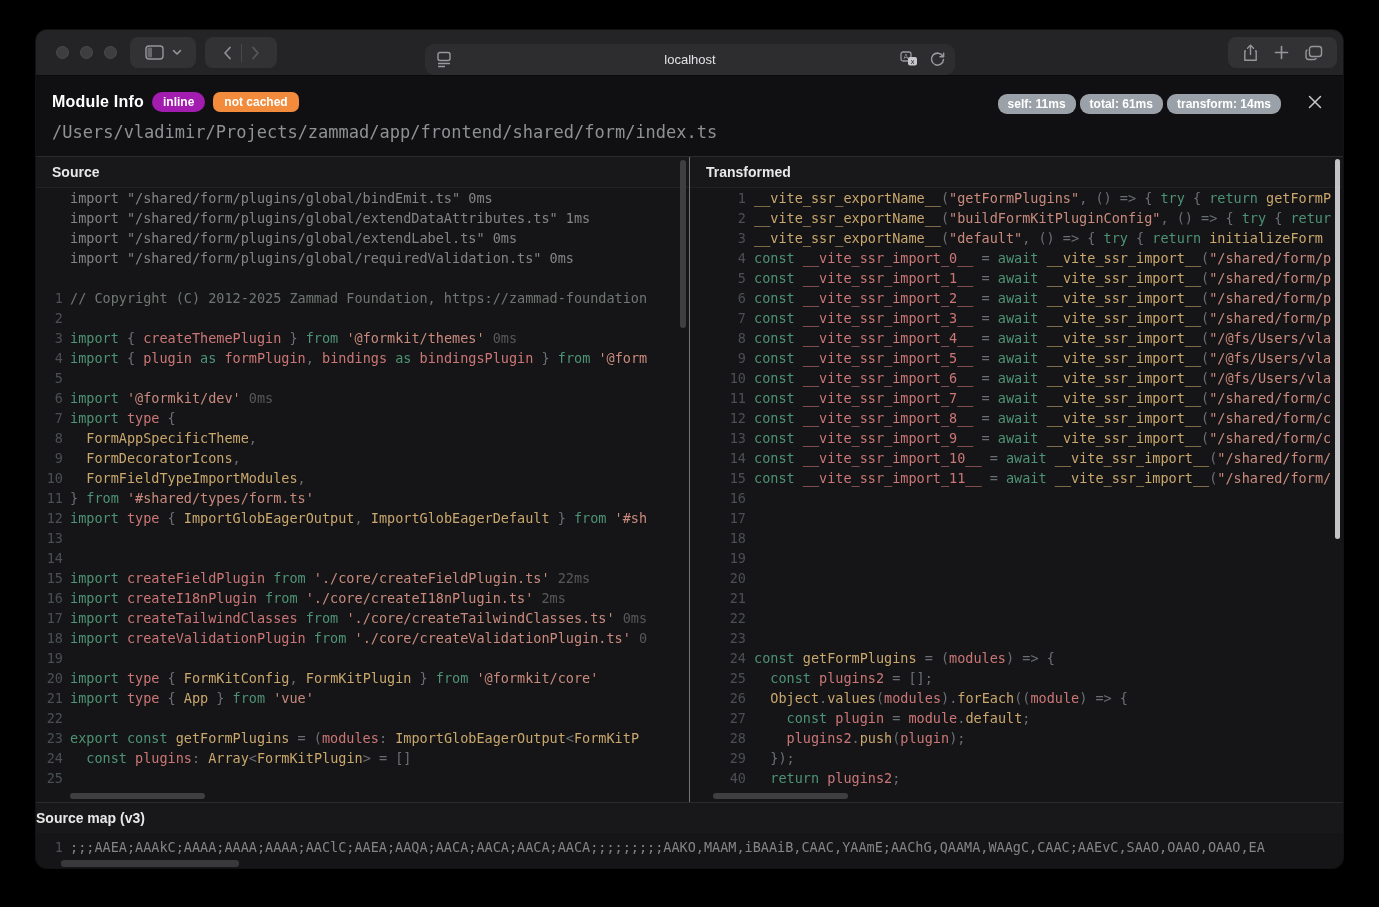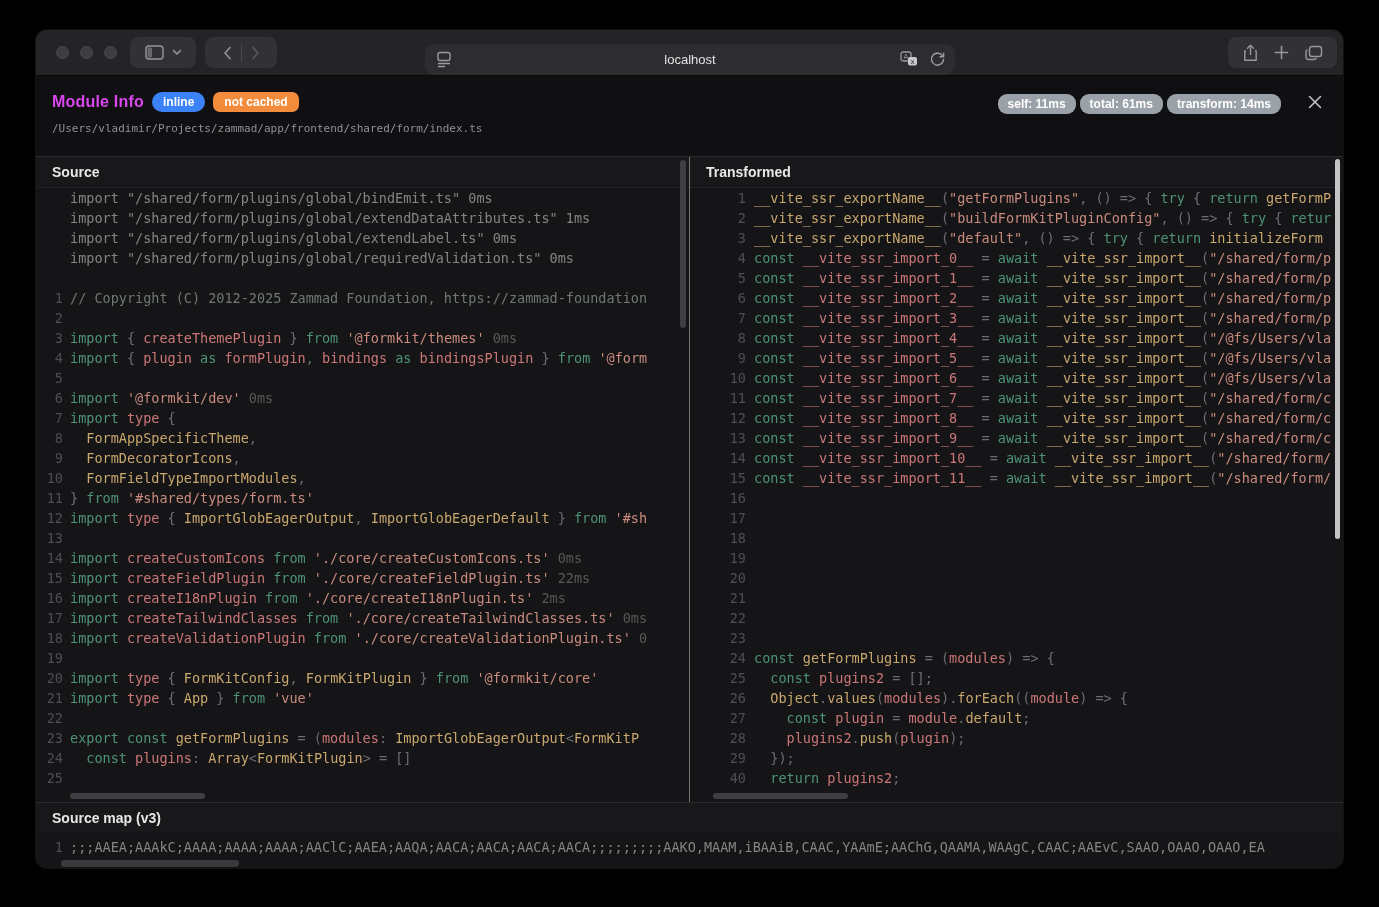--- a/index.html
+++ b/index.html
@@ -18,26 +18,26 @@
   .url-text{position:absolute;left:0;right:0;top:0;bottom:0;display:flex;align-items:center;justify-content:center;
     color:#e3e3e5;font-size:13px;}
   .url-ic-left{position:absolute;left:11px;top:7px;}
   .url-ic-translate{position:absolute;right:36px;top:7px;}
   .url-ic-reload{position:absolute;right:9px;top:7px;}
   .grp-right{left:1192px;width:109px;gap:16px;}
   .icon{display:inline-flex;align-items:center;justify-content:center;}
   
   .mod-header{position:relative;height:80px;background:#101012;}
   .mod-title-row{position:absolute;left:16px;top:16px;display:flex;align-items:center;gap:8px;}
-  .mod-title{color:#d946ef;font-size:16px;font-weight:bold;letter-spacing:0.2px;}
+  .mod-title{color:#ffffff;font-size:16px;font-weight:bold;letter-spacing:0.2px;}
   .badge{color:#fff;font-size:12px;font-weight:bold;padding:3px 11px;border-radius:10px;line-height:14px;}
   .timings{position:absolute;right:62px;top:18px;display:flex;gap:4px;}
   .timing-pill{background:#9ba1a8;color:#fff;font-size:12px;font-weight:bold;padding:2px 10px;border-radius:9px;line-height:16px;}
   .close-btn{position:absolute;right:16px;top:14px;width:24px;height:24px;display:flex;align-items:center;justify-content:center;cursor:pointer;}
-  .mod-path{position:absolute;left:16px;top:46px;color:#8f9193;font-size:11px;
+  .mod-path{position:absolute;left:16px;top:46px;color:#8f9193;font-size:17px;
     font-family:"DejaVu Sans Mono", monospace;}
   
   .panels{display:flex;height:645px;border-top:1px solid #2a2a2c;}
   .panel{position:relative;box-sizing:border-box;}
   .panel.src{width:654px;border-right:1px solid #737373;}
   .panel.trans{width:652px;}
   .panel-header{height:30px;background:#18181a;border-bottom:1px solid #222224;display:flex;align-items:center;padding-left:16px;
     color:#e8e8e8;font-size:14px;font-weight:bold;}
   .code-area{position:relative;height:614px;overflow:hidden;background:#151517;}
   .crow{display:flex;height:20px;line-height:20px;white-space:pre;
@@ -56,21 +56,21 @@
   .tk-g{color:#848484}   
   .tk-a{color:#585858}   
   
   .thumb{position:absolute;background:#3f3f42;border-radius:3px;}
   .v-thumb-src{right:3px;top:3px;width:6px;height:168px;}
   .h-thumb-src{left:34px;bottom:3px;width:135px;height:6px;}
   .v-thumb-trans{right:2px;top:2px;width:5px;height:380px;background:#c4c4c6;}
   .h-thumb-trans{left:23px;bottom:3px;width:135px;height:6px;}
   
   .smap{position:relative;height:68px;border-top:1px solid #2a2a2c;background:#151517;}
-  .smap-header{height:30px;background:#18181a;display:flex;align-items:center;padding-left:16px;
+  .smap-header{height:30px;background:#18181a;display:flex;align-items:center;padding-left:0;
     color:#e8e8e8;font-size:14px;font-weight:bold;}
   .smap-code{height:22px;overflow:hidden;margin-top:4px;}
   .h-thumb-smap{left:25px;bottom:4px;width:178px;height:7px;background:#39393c;}
   svg{display:block;}
 </style>
 </head>
 <body>
 
 <div class="window">
 
@@ -153,21 +153,21 @@
           <rect x="4.5" y="1.5" width="12" height="10" rx="2.5" fill="none" stroke="#97979b" stroke-width="1.4"></rect>
           <path d="M 2 5 a 2.5 2.5 0 0 0 -1 2 V 12 a 2.5 2.5 0 0 0 2.5 2.5 H 9 a 2.5 2.5 0 0 0 2 -1" fill="none" stroke="#97979b" stroke-width="1.4" stroke-linecap="round"></path>
         </svg>
       </span>
     </div>
   </div>
 
   <div class="mod-header">
     <div class="mod-title-row">
       <span class="mod-title">Module Info</span>
-      <span class="badge" style="background: #3b82f6;">inline</span>
+      <span class="badge" style="background: #a21caf;">inline</span>
       <span class="badge" style="background: rgb(242, 140, 60); border-radius: 7px;">not cached</span>
     </div>
     <div class="timings">
       <span class="timing-pill">self: 11ms</span>
       <span class="timing-pill">total: 61ms</span>
       <span class="timing-pill">transform: 14ms</span>
     </div>
     <span class="close-btn">
       <svg width="16" height="16" viewBox="0 0 16 16">
         <line x1="2.5" y1="2.5" x2="13.5" y2="13.5" stroke="#c6c6c8" stroke-width="1.5" stroke-linecap="round"></line>
@@ -192,21 +192,21 @@
           <div class="crow"><span class="ln">4</span><span class="ctext"><span class="tk-k">import </span><span class="tk-p">{ </span><span class="tk-i">plugin</span><span class="tk-k"> as </span><span class="tk-i">formPlugin</span><span class="tk-p">, </span><span class="tk-i">bindings</span><span class="tk-k"> as </span><span class="tk-i">bindingsPlugin</span><span class="tk-p"> } </span><span class="tk-k">from </span><span class="tk-s">'@form</span></span></div>
           <div class="crow"><span class="ln">5</span><span class="ctext"></span></div>
           <div class="crow"><span class="ln">6</span><span class="ctext"><span class="tk-k">import </span><span class="tk-s">'@formkit/dev'</span><span class="tk-a"> 0ms</span></span></div>
           <div class="crow"><span class="ln">7</span><span class="ctext"><span class="tk-k">import </span><span class="tk-i">type </span><span class="tk-p">{</span></span></div>
           <div class="crow"><span class="ln">8</span><span class="ctext"><span class="tk-y">  FormAppSpecificTheme</span><span class="tk-p">,</span></span></div>
           <div class="crow"><span class="ln">9</span><span class="ctext"><span class="tk-y">  FormDecoratorIcons</span><span class="tk-p">,</span></span></div>
           <div class="crow"><span class="ln">10</span><span class="ctext"><span class="tk-y">  FormFieldTypeImportModules</span><span class="tk-p">,</span></span></div>
           <div class="crow"><span class="ln">11</span><span class="ctext"><span class="tk-p">} </span><span class="tk-k">from </span><span class="tk-s">'#shared/types/form.ts'</span></span></div>
           <div class="crow"><span class="ln">12</span><span class="ctext"><span class="tk-k">import </span><span class="tk-i">type </span><span class="tk-p">{ </span><span class="tk-y">ImportGlobEagerOutput</span><span class="tk-p">, </span><span class="tk-y">ImportGlobEagerDefault</span><span class="tk-p"> } </span><span class="tk-k">from </span><span class="tk-s">'#sh</span></span></div>
           <div class="crow"><span class="ln">13</span><span class="ctext"></span></div>
-          <div class="crow"><span class="ln">14</span><span class="ctext"><span class="tk-k">import </span><span class="tk-i">createCustomIcons</span><span class="tk-k"> from </span><span class="tk-s">'./core/createCustomIcons.ts'</span><span class="tk-a"> 0ms</span></span></div>
+          <div class="crow"><span class="ln">14</span></div>
           <div class="crow"><span class="ln">15</span><span class="ctext"><span class="tk-k">import </span><span class="tk-i">createFieldPlugin</span><span class="tk-k"> from </span><span class="tk-s">'./core/createFieldPlugin.ts'</span><span class="tk-a"> 22ms</span></span></div>
           <div class="crow"><span class="ln">16</span><span class="ctext"><span class="tk-k">import </span><span class="tk-i">createI18nPlugin</span><span class="tk-k"> from </span><span class="tk-s">'./core/createI18nPlugin.ts'</span><span class="tk-a"> 2ms</span></span></div>
           <div class="crow"><span class="ln">17</span><span class="ctext"><span class="tk-k">import </span><span class="tk-i">createTailwindClasses</span><span class="tk-k"> from </span><span class="tk-s">'./core/createTailwindClasses.ts'</span><span class="tk-a"> 0ms</span></span></div>
           <div class="crow"><span class="ln">18</span><span class="ctext"><span class="tk-k">import </span><span class="tk-i">createValidationPlugin</span><span class="tk-k"> from </span><span class="tk-s">'./core/createValidationPlugin.ts'</span><span class="tk-a"> 0</span></span></div>
           <div class="crow"><span class="ln">19</span><span class="ctext"></span></div>
           <div class="crow"><span class="ln">20</span><span class="ctext"><span class="tk-k">import </span><span class="tk-i">type </span><span class="tk-p">{ </span><span class="tk-y">FormKitConfig</span><span class="tk-p">, </span><span class="tk-y">FormKitPlugin</span><span class="tk-p"> } </span><span class="tk-k">from </span><span class="tk-s">'@formkit/core'</span></span></div>
           <div class="crow"><span class="ln">21</span><span class="ctext"><span class="tk-k">import </span><span class="tk-i">type </span><span class="tk-p">{ </span><span class="tk-y">App</span><span class="tk-p"> } </span><span class="tk-k">from </span><span class="tk-s">'vue'</span></span></div>
           <div class="crow"><span class="ln">22</span><span class="ctext"></span></div>
           <div class="crow"><span class="ln">23</span><span class="ctext"><span class="tk-k">export const </span><span class="tk-y">getFormPlugins</span><span class="tk-p"> = (</span><span class="tk-i">modules</span><span class="tk-p">: </span><span class="tk-y">ImportGlobEagerOutput</span><span class="tk-p">&lt;</span><span class="tk-y">FormKitP</span></span></div>
           <div class="crow"><span class="ln">24</span><span class="ctext"><span class="tk-k">  const </span><span class="tk-i">plugins</span><span class="tk-p">: </span><span class="tk-y">Array</span><span class="tk-p">&lt;</span><span class="tk-y">FormKitPlugin</span><span class="tk-p">&gt; = []</span></span></div>

